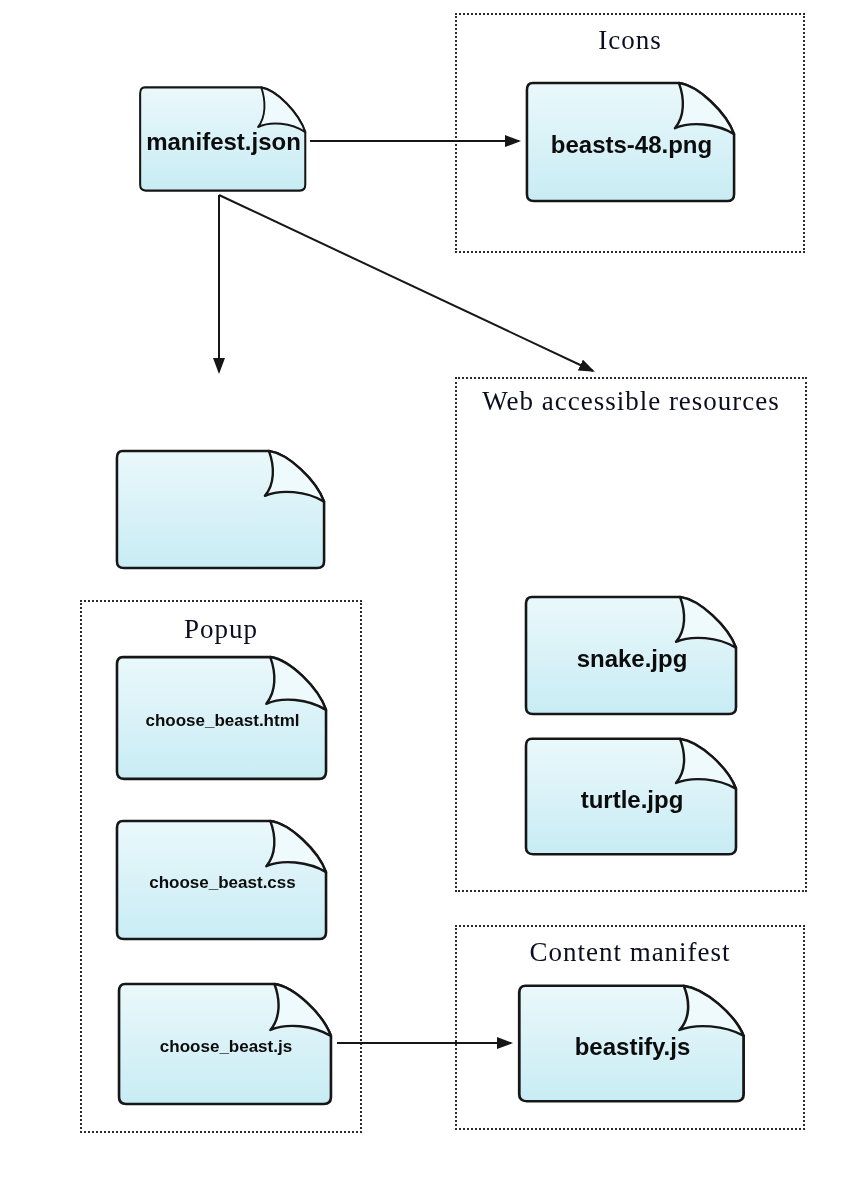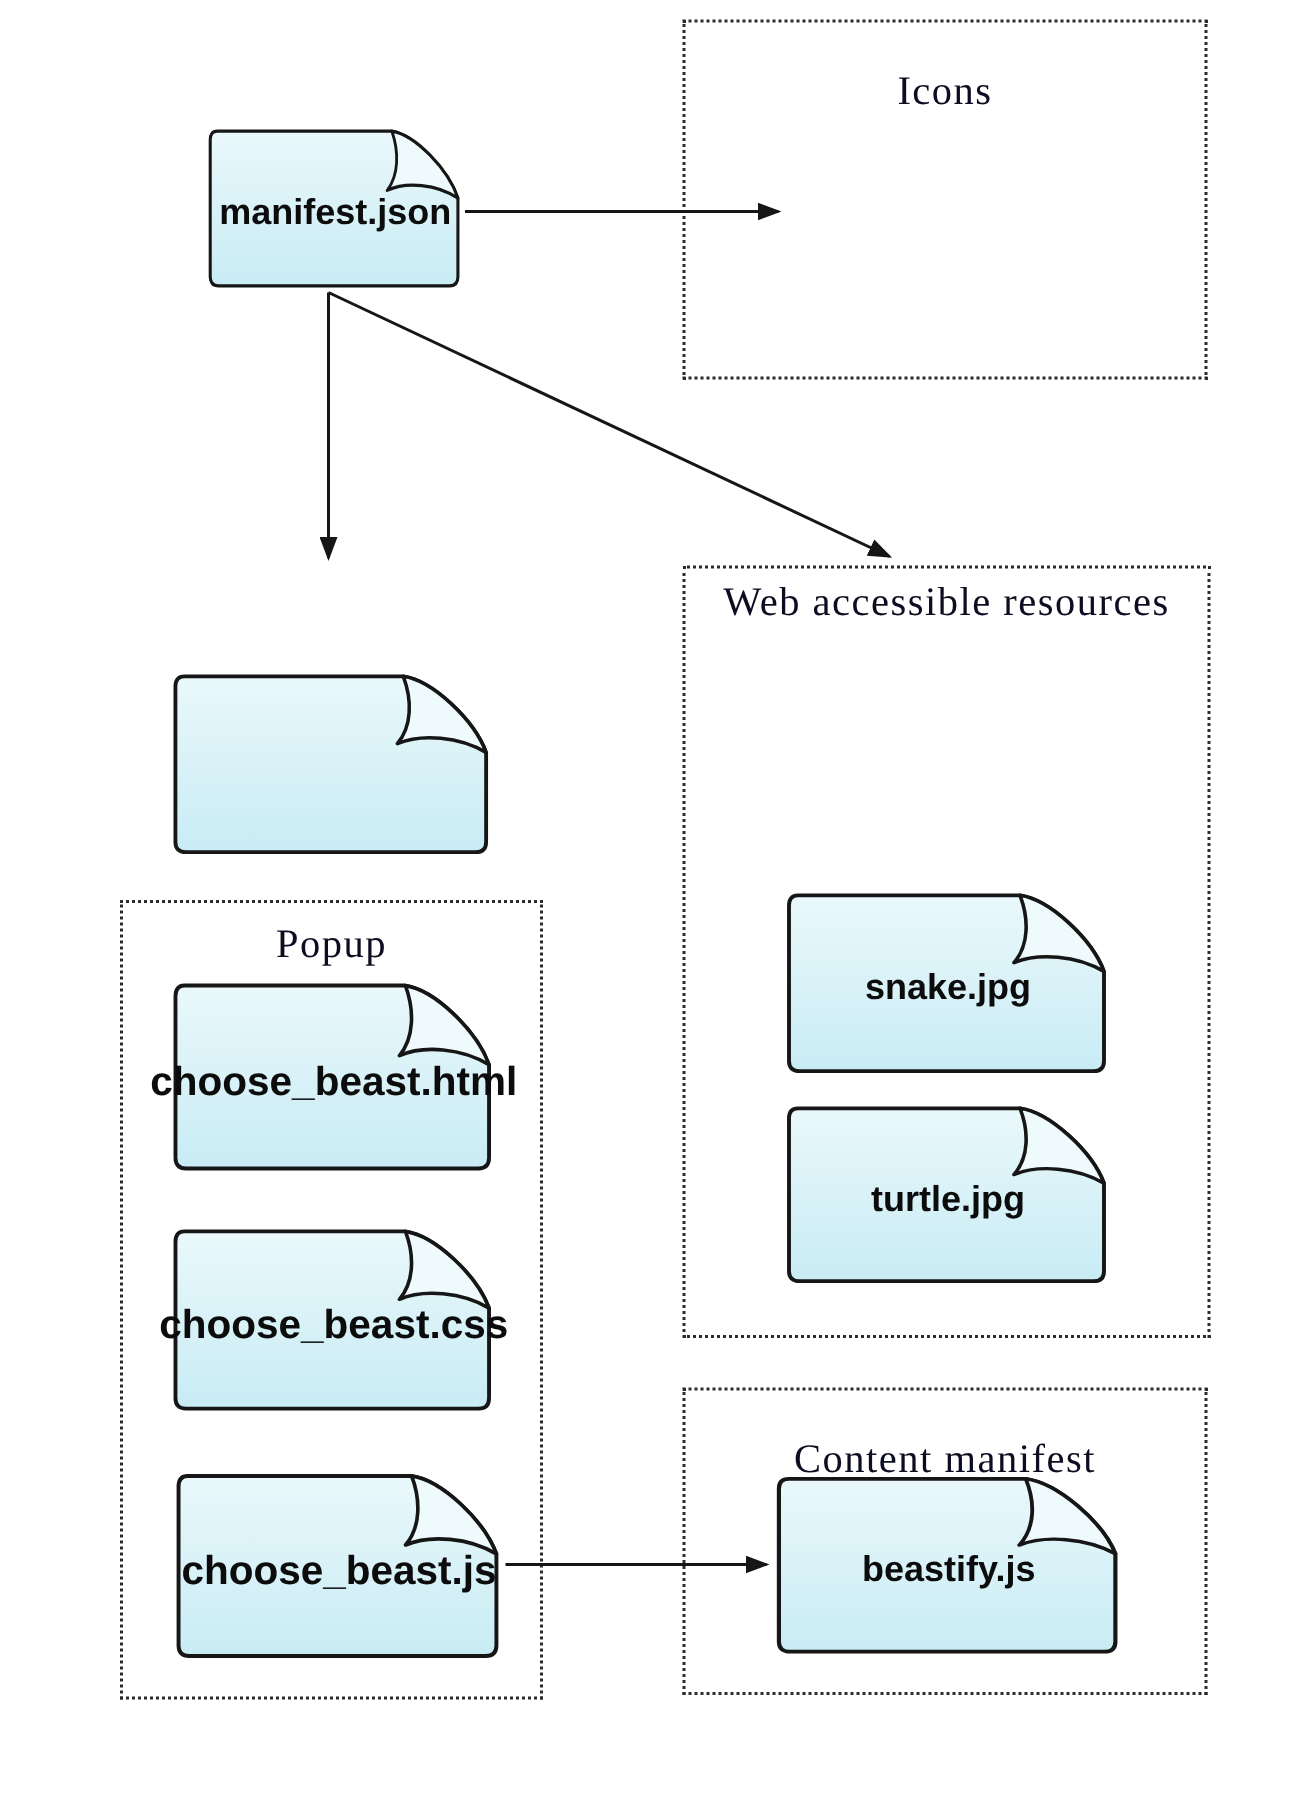--- a/index.html
+++ b/index.html
@@ -11,21 +11,21 @@
     font-family:"Liberation Sans", sans-serif;
   }
   
   .group{
     position:absolute;
     border:2px dotted #2b2b2b;
     box-sizing:border-box;
     background:transparent;
   }
   .group-title{
-    margin-top:30px;
+    margin-top:10px;
     text-align:center;
     font-family:"Liberation Serif", serif;
     font-size:27px;
     letter-spacing:1px;
     color:#0d0d22;
     white-space:nowrap;
   }
   .g-icons          {left:455px; top:13px;  width:350px; height:240px;}
   .g-browser-action {left:45px;  top:377px; width:352px; height:790px;}
   .g-popup          {left:80px;  top:600px; width:282px; height:533px;}
@@ -44,21 +44,21 @@
   }
   .file-label{
     position:relative;
     z-index:2;
     font-weight:bold;
     font-size:24px;
     color:#0c0c0c;
     white-space:nowrap;
     padding-top:6px;
   }
-  .file-label.long{font-size:27px;}
+  .file-label.long{font-size:17px;}
 
   .f-manifest {left:137px; top:84px;  width:173px; height:110px;}
   .f-beasts48 {left:523px; top:79px;  width:217px; height:126px;}
   .f-beasts32 {left:113px; top:447px; width:217px; height:125px;}
   .f-choosehtml{left:113px; top:653px; width:219px; height:130px;}
   .f-choosecss {left:113px; top:817px; width:219px; height:126px;}
   .f-choosejs  {left:115px; top:980px; width:222px; height:128px;}
   .f-frog   {left:522px; top:450px; width:220px; height:128px;}
   .f-snake  {left:522px; top:593px; width:220px; height:125px;}
   .f-turtle {left:522px; top:735px; width:220px; height:123px;}
@@ -107,20 +107,26 @@
     <div class="group-title">Content manifest</div>
   </div>
 
   <div class="file f-manifest">
     <svg class="file-svg" viewBox="0 0 220 128" preserveAspectRatio="none">
         <use href="#file-shape"></use>
       </svg>
     <span class="file-label">manifest.json</span>
   </div>
 
+  <div class="file f-beasts48">
+    <svg class="file-svg" viewBox="0 0 220 128" preserveAspectRatio="none">
+        <use href="#file-shape"></use>
+      </svg>
+    <span class="file-label">beasts-48.png</span>
+  </div>
 
   <div class="file f-beasts32">
     <svg class="file-svg" viewBox="0 0 220 128" preserveAspectRatio="none">
         <use href="#file-shape"></use>
       </svg>
   </div>
 
   <div class="file f-choosehtml">
     <svg class="file-svg" viewBox="0 0 220 128" preserveAspectRatio="none">
         <use href="#file-shape"></use>

